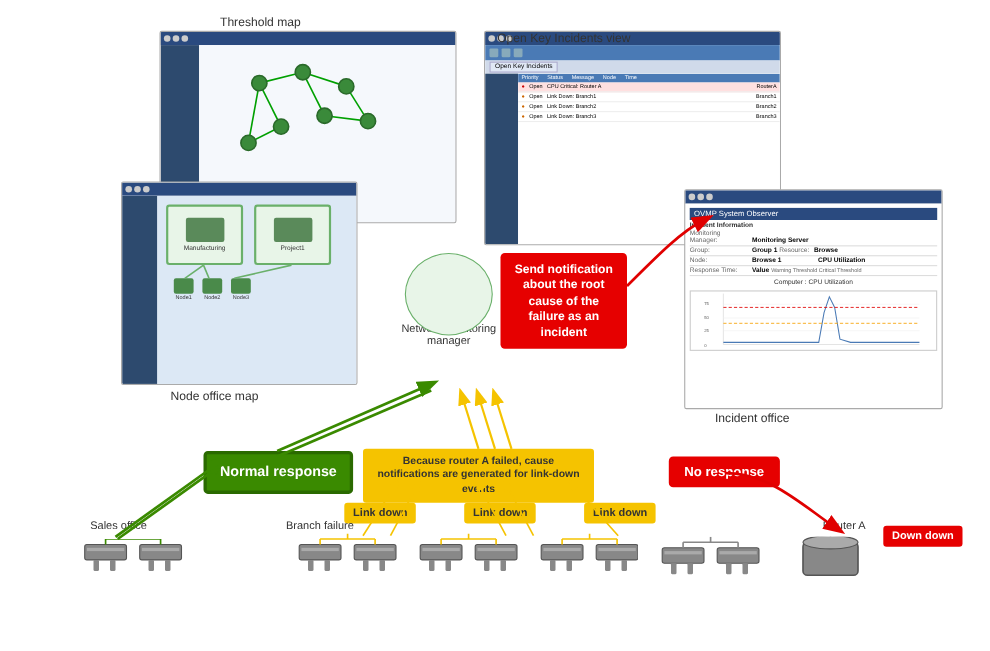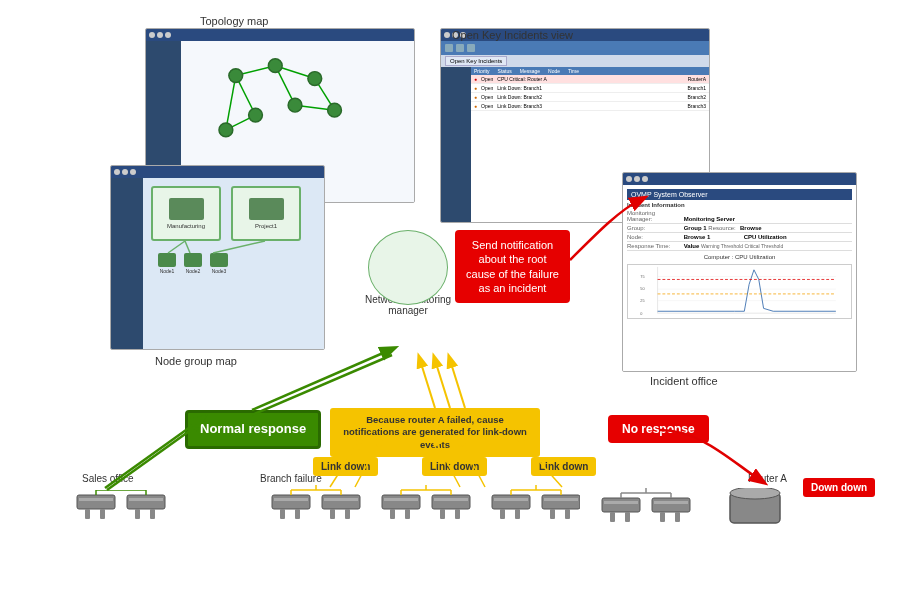--- a/index.html
+++ b/index.html
@@ -210,21 +210,21 @@
 
     
     .notification-bubble {
       position: absolute;
       left: 455px;
       top: 230px;
       width: 115px;
       background: #e60000;
       color: white;
       font-size: 11px;
-      font-weight: normal;
+      font-weight: bold;
       padding: 8px 10px;
       border-radius: 4px;
       text-align: center;
       line-height: 1.3;
       z-index: 10;
     }
 
     
     .arrows-svg {
       position: absolute;
@@ -396,21 +396,21 @@
           <circle cx="135" cy="38" r="7" fill="#3a8a3a" stroke="#2a6a2a" stroke-width="1.5"></circle>
           <circle cx="115" cy="65" r="7" fill="#3a8a3a" stroke="#2a6a2a" stroke-width="1.5"></circle>
           <circle cx="155" cy="70" r="7" fill="#3a8a3a" stroke="#2a6a2a" stroke-width="1.5"></circle>
           <circle cx="75" cy="75" r="7" fill="#3a8a3a" stroke="#2a6a2a" stroke-width="1.5"></circle>
           <circle cx="45" cy="90" r="7" fill="#3a8a3a" stroke="#2a6a2a" stroke-width="1.5"></circle>
         </svg>
       </div>
     </div>
   </div>
 
-  <div class="section-label" style="left:200px; top:15px;">Topology map</div>
+  <div class="section-label" style="left:200px; top:15px;">Threshold map</div>
 
   <div class="screen-mockup incidents-view">
     <div class="screen-title-bar">
       <span></span>
         <span></span>
         <span></span>
     </div>
     <div class="screen-content" style="background:white;">
       <div class="iv-toolbar">
         <div style="width:8px;height:8px;background:#8ab;border-radius:1px;margin-right:3px;"></div>
@@ -496,21 +496,21 @@
         </div>
         <svg style="position:absolute;top:0;left:0;width:100%;height:100%;">
           <line x1="42" y1="63" x2="25" y2="75" stroke="#6ab06a" stroke-width="1.5"></line>
           <line x1="42" y1="63" x2="47" y2="75" stroke="#6ab06a" stroke-width="1.5"></line>
           <line x1="122" y1="63" x2="70" y2="75" stroke="#6ab06a" stroke-width="1.5"></line>
         </svg>
       </div>
     </div>
   </div>
 
-  <div class="section-label" style="left:155px; top:355px;">Node group map</div>
+  <div class="section-label" style="left:155px; top:355px;">Node office map</div>
 
   <div class="screen-mockup incident-graph">
     <div class="screen-title-bar">
       <span></span>
         <span></span>
         <span></span>
     </div>
     <div class="screen-content" style="background:white;padding:0;">
       <div class="ig-content">
         <div class="ig-header">OVMP System Observer</div>

